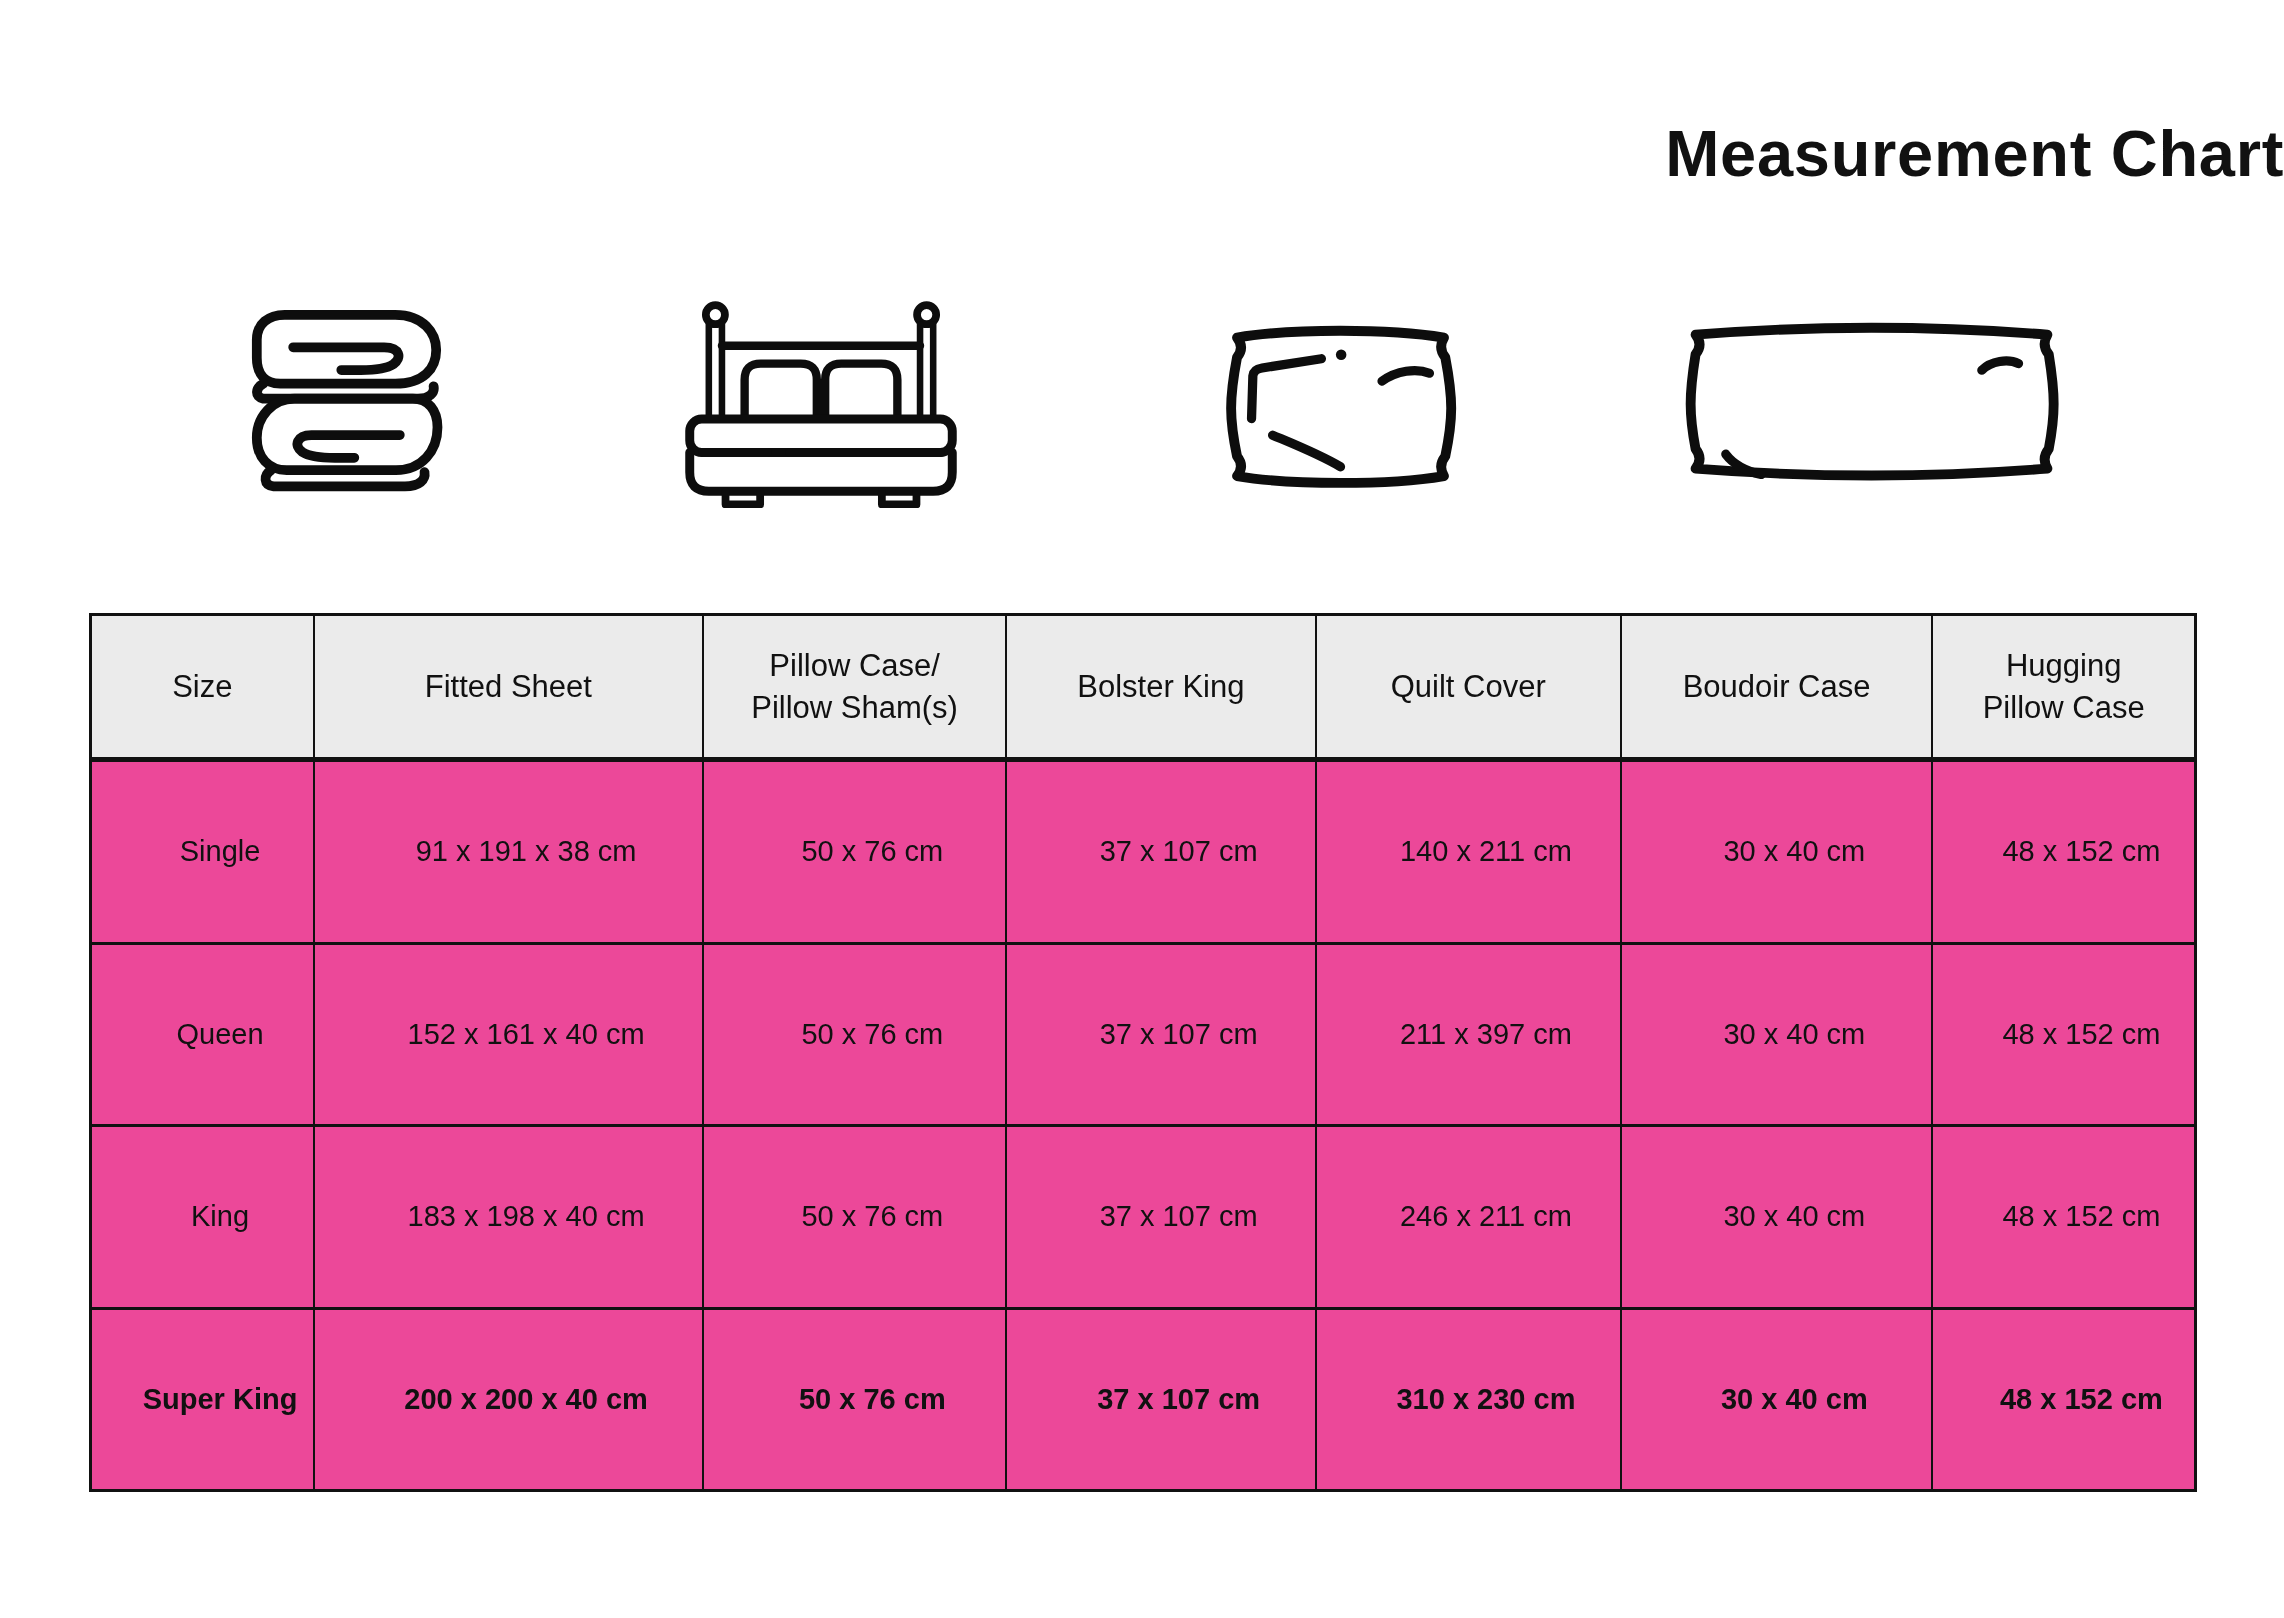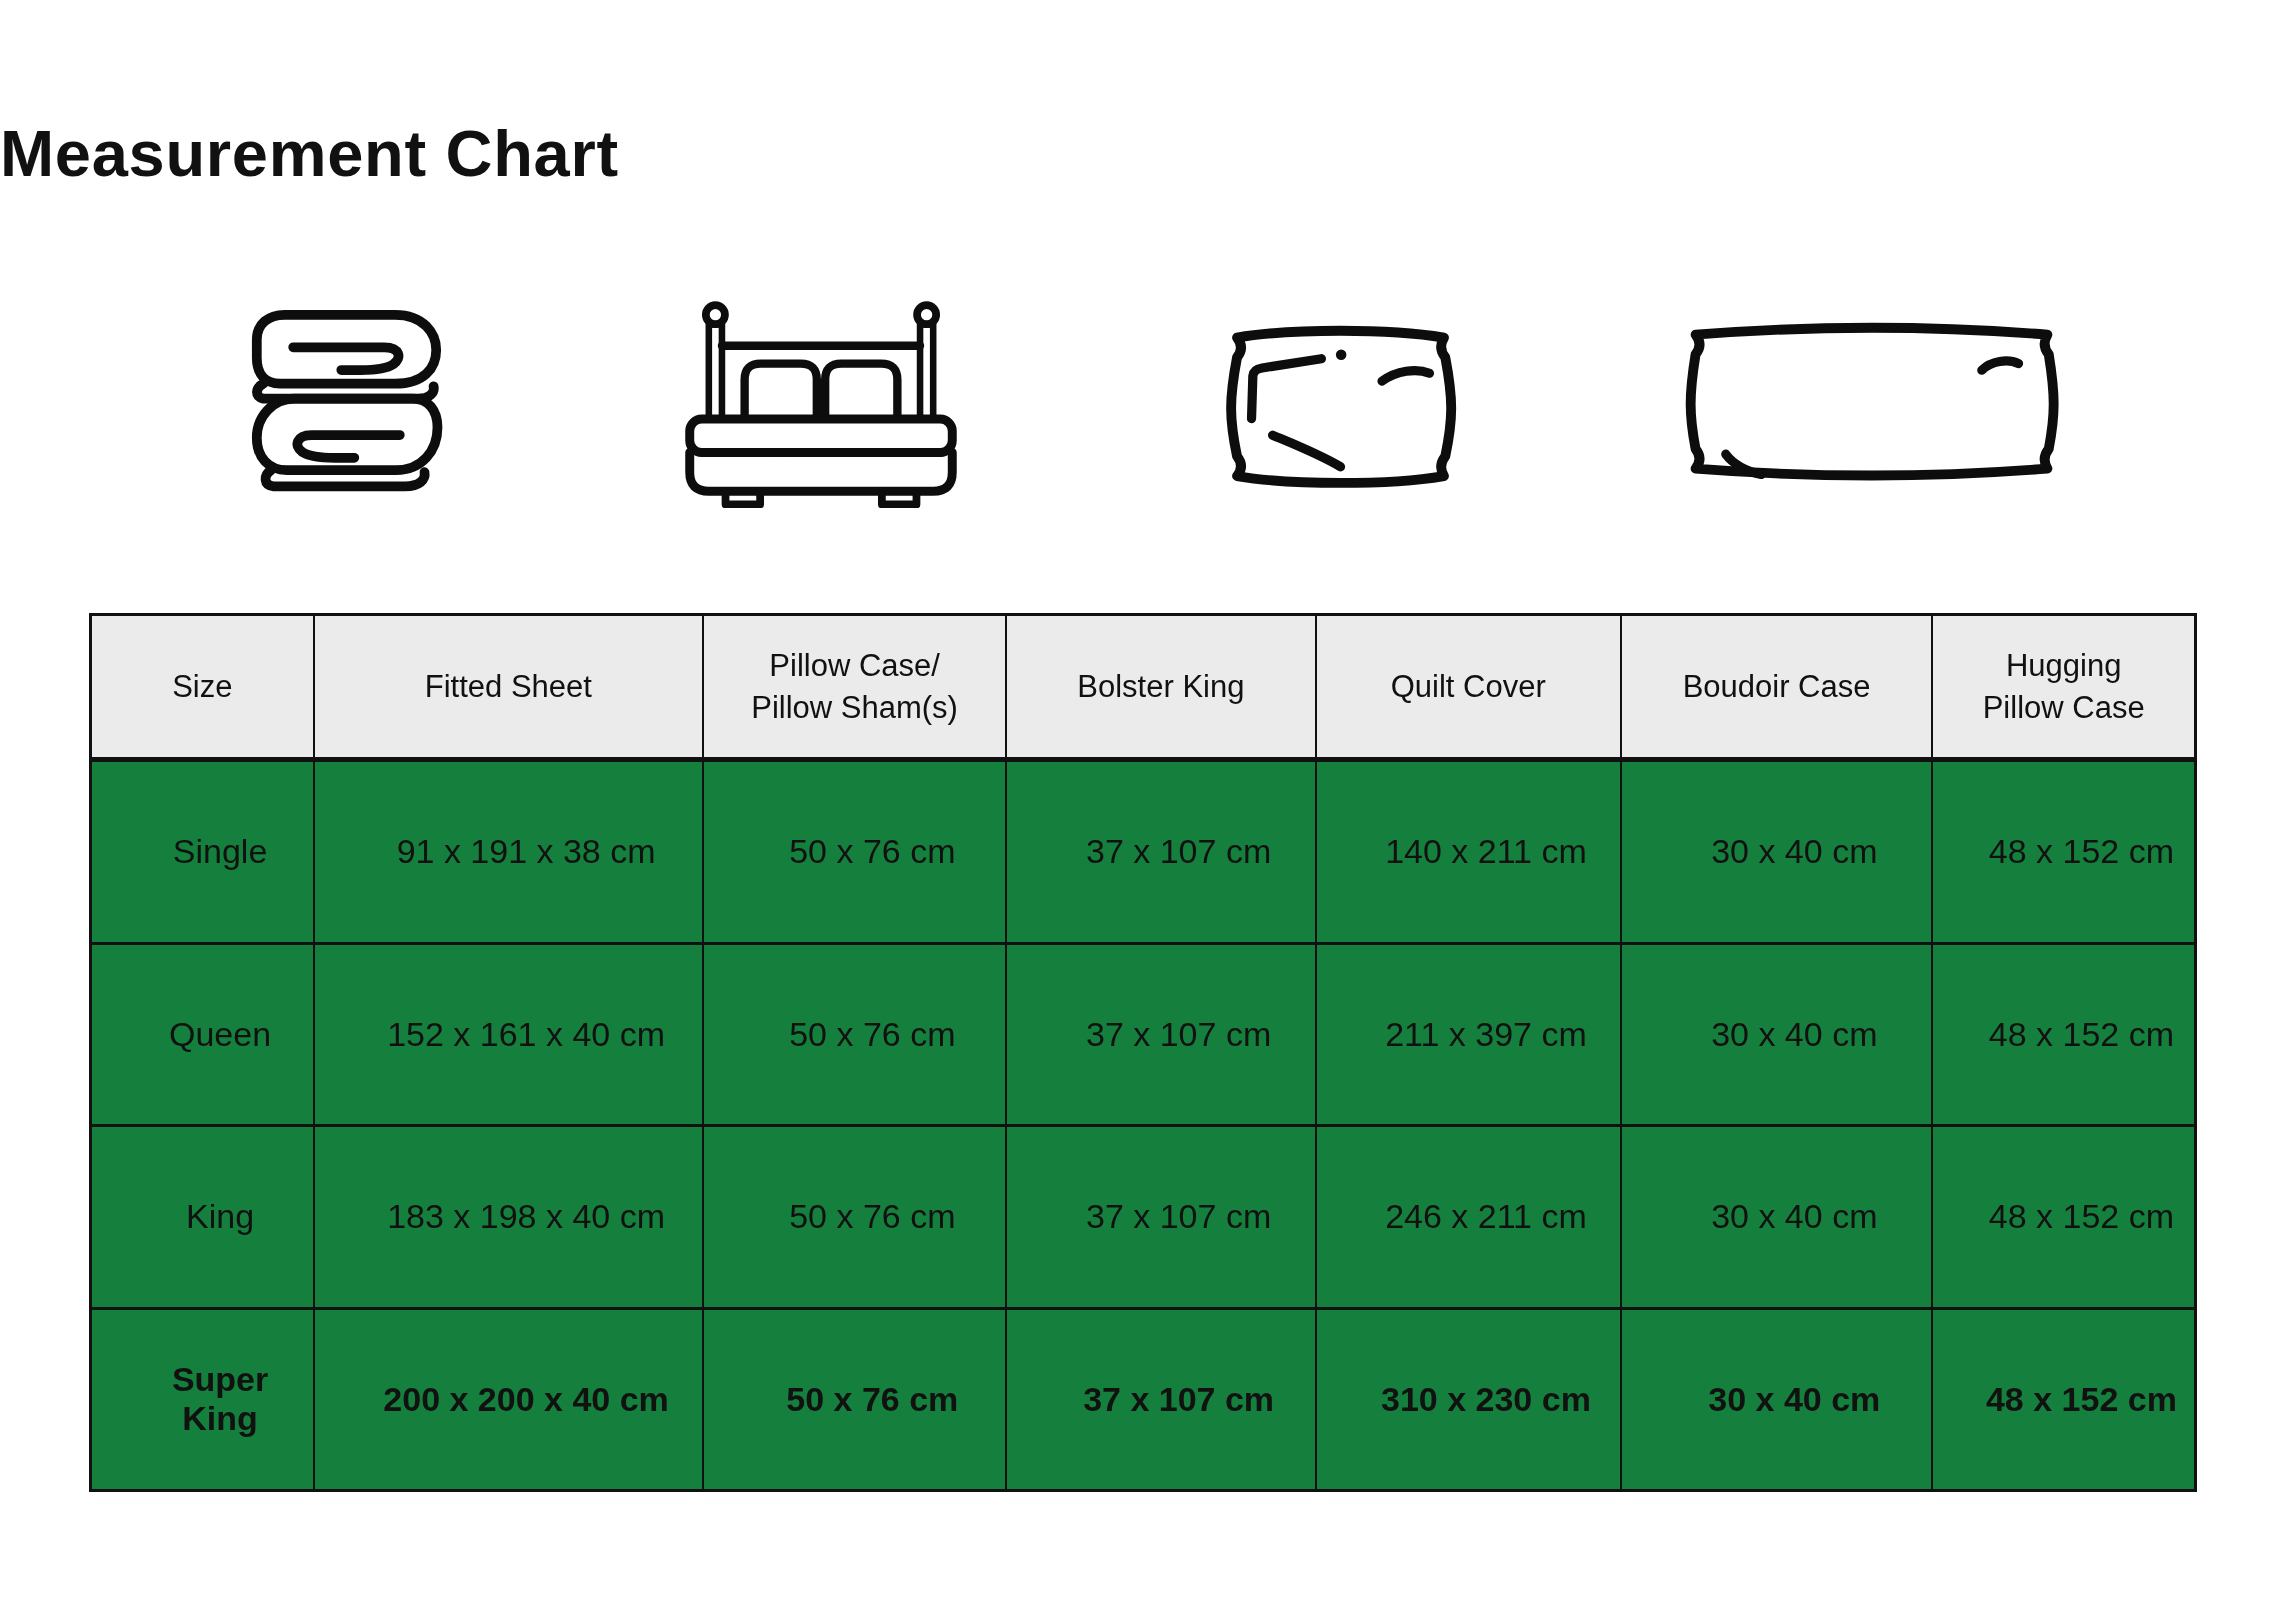--- a/index.html
+++ b/index.html
@@ -7,21 +7,21 @@
     position:relative;
     width:2284px;height:1619px;
     background:#ffffff;
     font-family:"Liberation Sans",sans-serif;
     color:#111111;
     overflow:hidden;
   }
   .title{
     position:absolute;
     left:0;top:116px;width:100%;
-    text-align:left;
+    text-align:right;
     font-size:65px;
     font-weight:bold;
     letter-spacing:0.7px;
     color:#111111;
   }
   .icon{position:absolute;}
   .icon svg{display:block;width:100%;height:100%;}
   .icon path,.icon rect,.icon circle,.icon line{
     fill:none;stroke:#0d0d0d;stroke-linecap:round;stroke-linejoin:round;
   }
@@ -45,25 +45,25 @@
   table.measure thead th{
     background:#ebebeb;
     font-size:31px;
     font-weight:400;
     border-bottom:5.9px solid #111111;
     white-space:pre-line;
     line-height:1.35;
     height:141px;
   }
   table.measure tbody td{
-    font-size:34px;
+    font-size:29px;
     font-weight:400;
     border-bottom:3.9px solid #111111;
     height:143px;
-    background:#15803d;
+    background:#ec4899;
     padding-left:42px;
   }
   table.measure tbody tr:last-child td{border-bottom:none;font-weight:bold;}
 </style>
 </head>
 <body>
 
 <div class="page">
 
   <div class="title">Measurement Chart</div>

